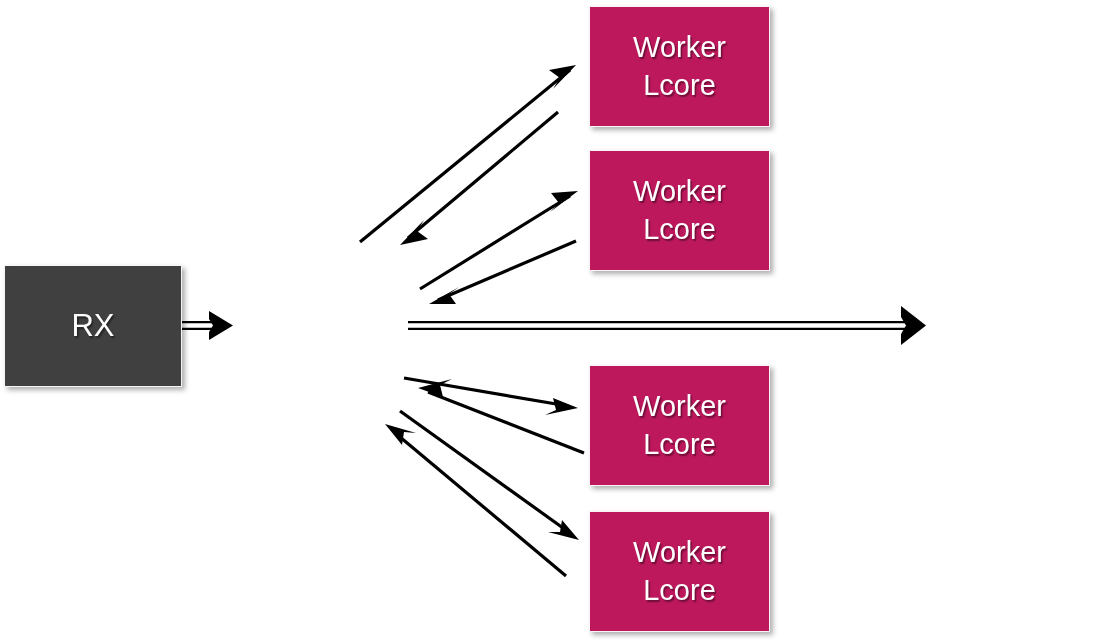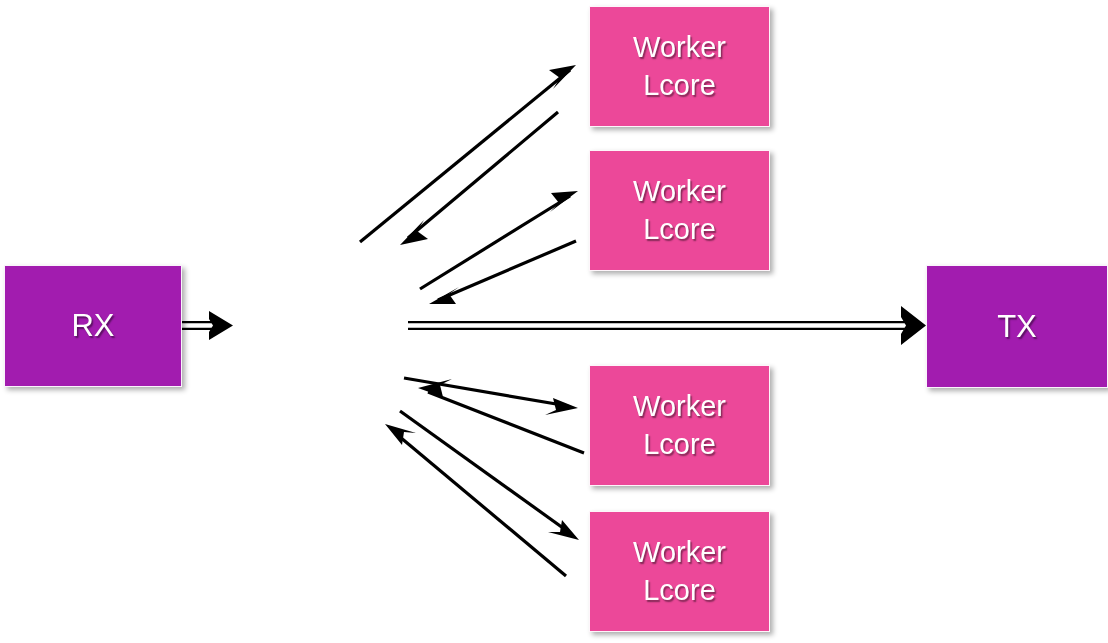--- a/index.html
+++ b/index.html
@@ -27,22 +27,22 @@
     line-height: 1.28;
     border: 1px solid rgba(255,255,255,0.95);
     box-shadow: 3px 3px 5px rgba(0,0,0,0.32);
     text-shadow: 1.5px 1.5px 1.6px rgba(0,0,0,0.45);
     user-select: none;
   }
   .node .line {
     display: block;
     white-space: nowrap;
   }
-  .node-blue  { background: #a21caf; }
-  .node-orange{ background: #ec4899; }
+  .node-blue  { background: #404040; }
+  .node-orange{ background: #be185d; }
 
   #rx          { left: 4px;   top: 265px; width: 178px; height: 122px; font-size: 31px; }
   #distributor { left: 232px; top: 265px; width: 176px; height: 121px; font-size: 30px; }
   #tx          { left: 926px; top: 265px; width: 182px; height: 123px; font-size: 31px; }
 
   .worker { width: 181px; height: 121px; left: 589px; font-size: 29px; }
   #worker-1 { top: 6px;   }
   #worker-2 { top: 150px; }
   #worker-3 { top: 365px; }
   #worker-4 { top: 511px; }
@@ -117,23 +117,20 @@
       <line class="flow-line" x1="566" y1="576" x2="394" y2="432"></line>
       <path class="flow-head" d="M 385 424 L 402 445 L 404 432 L 416 433 Z"></path>
     </g>
   </svg>
 
   <div class="node node-blue" id="rx">
     <span class="line">RX</span>
   </div>
 
 
-  <div class="node node-blue" id="tx">
-    <span class="line">TX</span>
-  </div>
 
   <div class="node node-orange worker" id="worker-1">
     <span class="line">Worker</span>
     <span class="line">Lcore</span>
   </div>
 
   <div class="node node-orange worker" id="worker-2">
     <span class="line">Worker</span>
     <span class="line">Lcore</span>
   </div>

